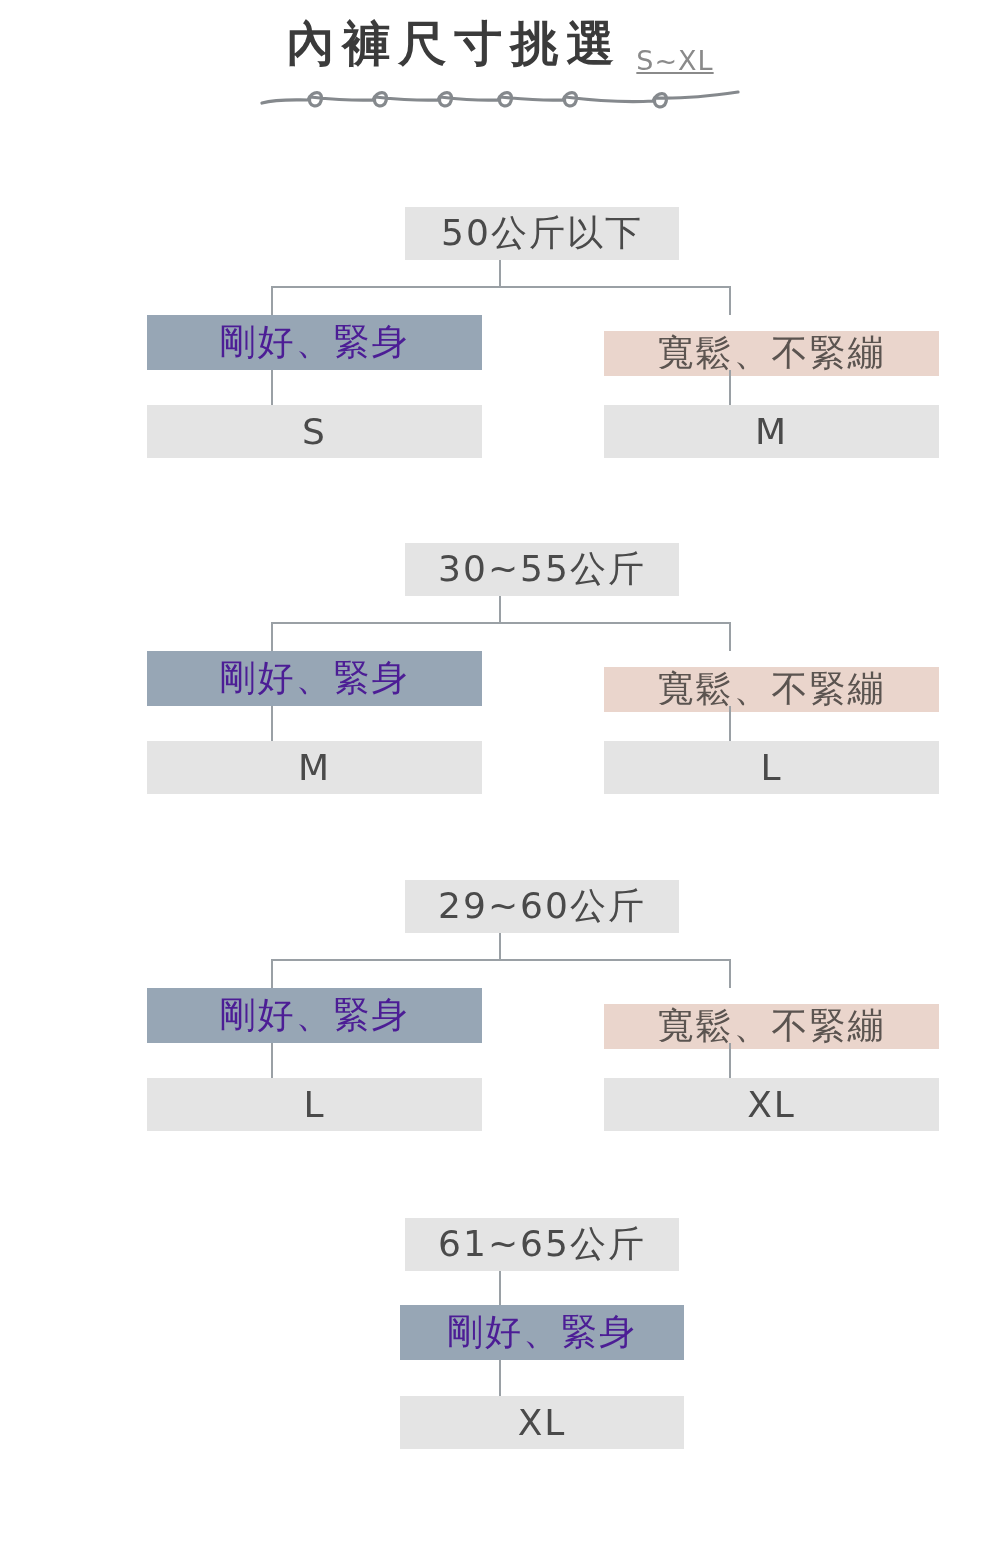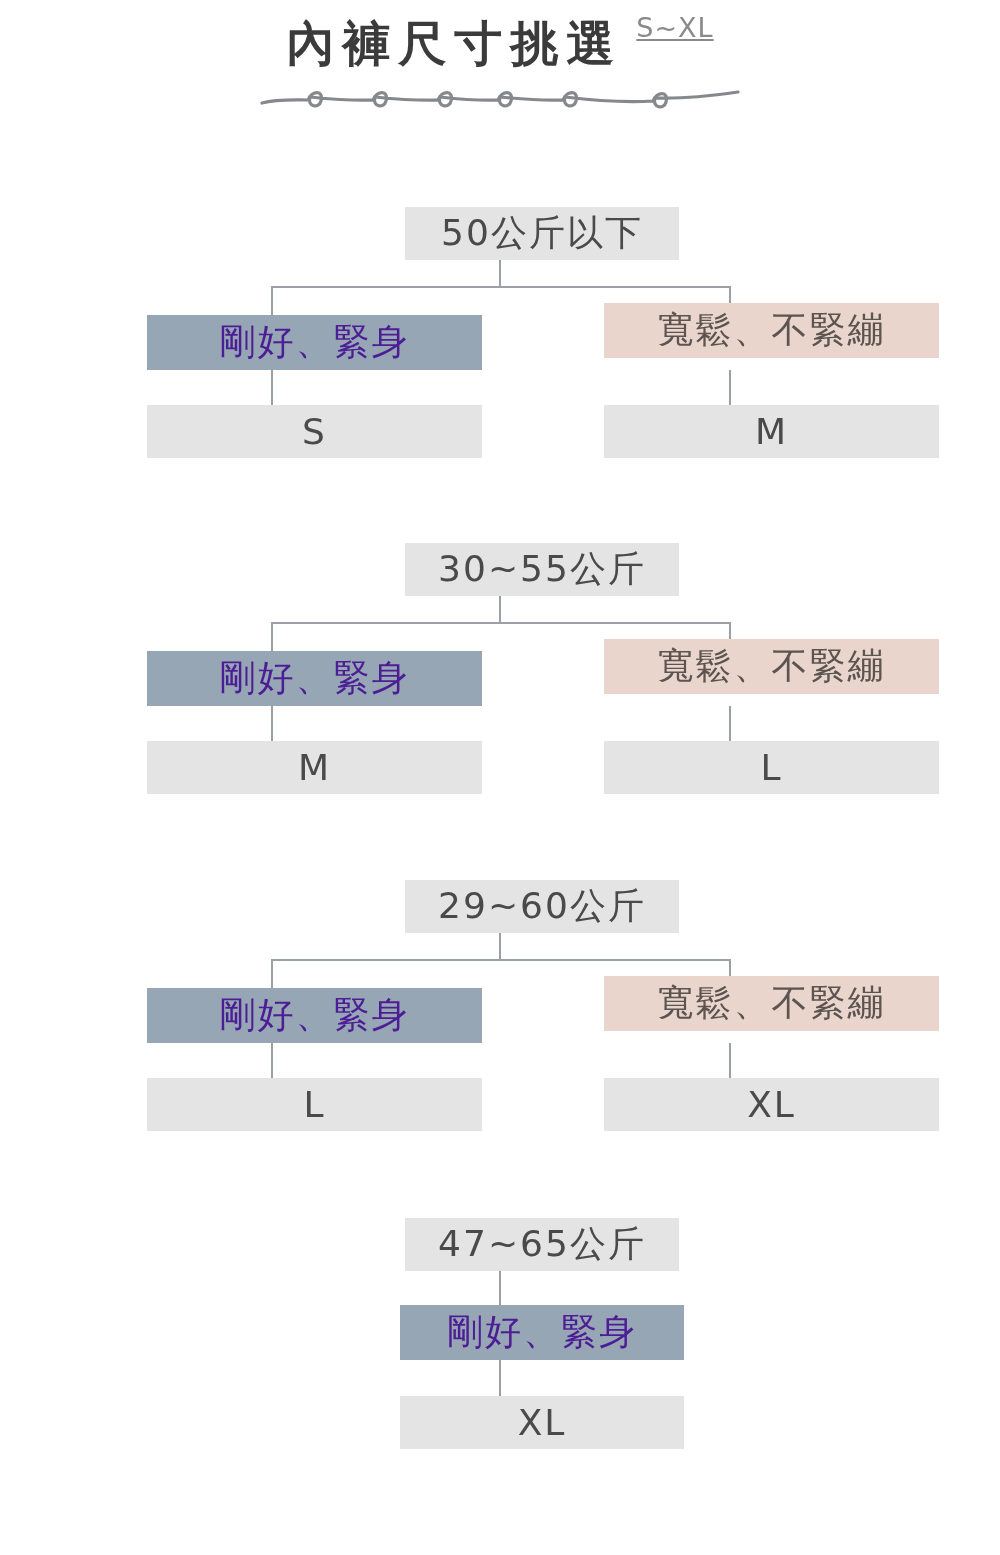--- a/index.html
+++ b/index.html
@@ -3,21 +3,21 @@
 <meta charset="utf-8">
 <style>
   * { margin:0; padding:0; box-sizing:border-box; }
   html,body { background:#ffffff; }
   .page {
     position:relative; width:1000px; height:1555px; background:#ffffff;
     font-family:"DejaVu Sans","Liberation Sans",sans-serif; overflow:hidden;
   }
   .title-row {
     position:absolute; top:12px; left:0; width:100%;
-    display:flex; justify-content:center; align-items:flex-start; gap:14px;
+    display:flex; justify-content:center; align-items:flex-end; gap:14px;
   }
   .title-main {
     font-size:48px; font-weight:700; color:var(--title,#3b3b3b); letter-spacing:8px;
   }
   .title-suffix { font-size:27px; color:var(--suffix,#8a8a8a); letter-spacing:1px;text-decoration:underline; }
   .squiggle { position:absolute; top:84px; left:258px; width:484px; height:28px; }
   .section { position:absolute; left:0; width:1000px; height:252px; }
   .box {
     position:absolute; display:flex; align-items:center; justify-content:center;
     font-size:36px; color:var(--text,#4a4a4a); letter-spacing:2px; white-space:nowrap;margin-left:42px;
@@ -26,21 +26,21 @@
   .blue { background:var(--box-blue,#97a6b5); color:#4c1d95; }
   .pink { background:var(--box-pink,#ead5cc); color:#5b5450; }
   .line { position:absolute; background:var(--line,#9aa0a5); }
   
   .w-box  { left:363px; top:0;     width:274px; height:53px; }
   .stub-c { left:499px; top:53px;  width:2px;   height:26px; }
   .h-line { left:271px; top:79px;  width:460px; height:2px;  }
   .v-l    { left:271px; top:79px;  width:2px;   height:29px; }
   .v-r    { left:729px; top:79px;  width:2px;   height:29px; }
   .cond-l { left:105px; top:108px; width:335px; height:55px; }
-  .cond-r { left:562px; top:96px; width:335px; height:55px; }
+  .cond-r { left:562px; top:124px; width:335px; height:45px; }
   .stub-l { left:271px; top:163px; width:2px;   height:35px; }
   .stub-r { left:729px; top:163px; width:2px;   height:35px; }
   .res-l  { left:105px; top:198px; width:335px; height:53px; }
   .res-r  { left:562px; top:198px; width:335px; height:53px; }
   
   .s4-stub1 { left:499px; top:53px;  width:2px;   height:34px; }
   .s4-cond  { left:358px; top:87px;  width:284px; height:55px; }
   .s4-stub2 { left:499px; top:142px; width:2px;   height:36px; }
   .s4-res   { left:358px; top:178px; width:284px; height:53px; }
 </style>
@@ -113,20 +113,20 @@
     <div class="line v-r"></div>
     <div class="box blue cond-l">剛好、緊身</div>
     <div class="box pink cond-r">寬鬆、不緊繃</div>
     <div class="line stub-l"></div>
     <div class="line stub-r"></div>
     <div class="box gray res-l">L</div>
     <div class="box gray res-r">XL</div>
   </div>
 
   <div class="section" style="top:1218px">
-    <div class="box gray w-box">47~65公斤</div>
+    <div class="box gray w-box">61~65公斤</div>
     <div class="line s4-stub1"></div>
     <div class="box blue s4-cond">剛好、緊身</div>
     <div class="line s4-stub2"></div>
     <div class="box gray s4-res">XL</div>
   </div>
 
 </div>
 
 </body></html>

